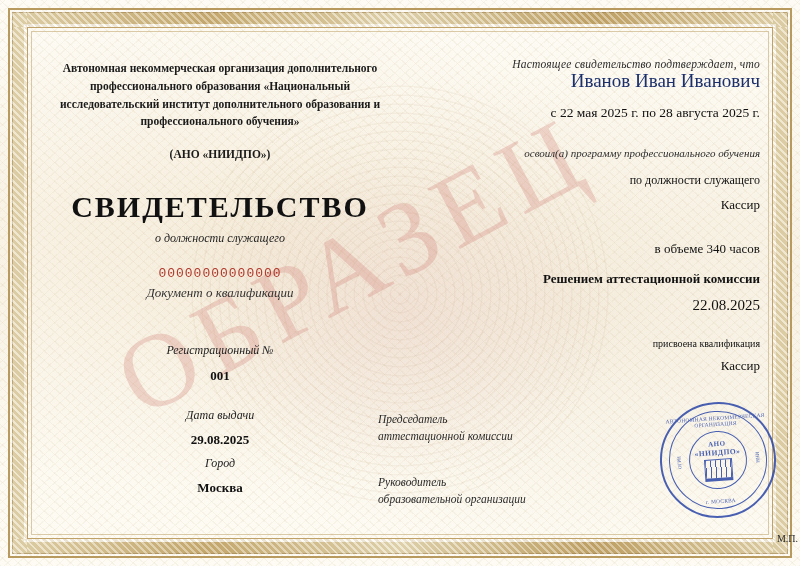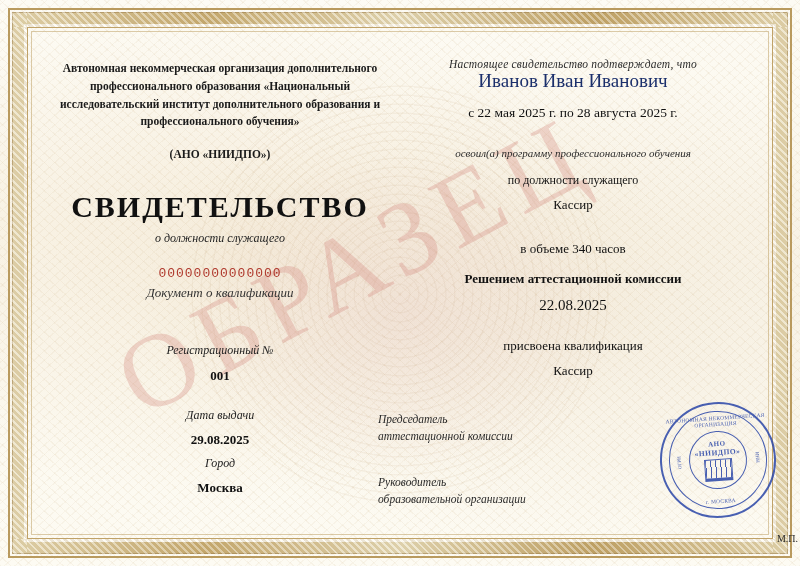--- a/index.html
+++ b/index.html
@@ -95,21 +95,21 @@
     pointer-events:none;
     user-select:none;
   }
   .content{
     position:absolute;left:40px;top:40px;right:40px;bottom:40px;
   }
   .left-col{
     position:absolute;left:0;top:20px;width:360px;text-align:center;
   }
   .right-col{
-    position:absolute;right:12px;top:18px;width:350px;text-align:center;
+    position:absolute;right:0;top:18px;width:350px;text-align:right;
   }
   .org{
     font-family:"Liberation Serif", serif;
     font-weight:bold;font-size:11.5px;line-height:1.55;color:#1a1a1a;
     padding:0 14px;
   }
   .org-abbr{
     margin-top:17px;font-weight:bold;font-size:11.5px;color:#1a1a1a;
   }
   .main-title{
@@ -165,21 +165,21 @@
   .r-hours{
     margin-top:28px;font-size:13px;color:#111;
   }
   .r-decision{
     margin-top:14px;font-size:13px;font-weight:bold;color:#111;
   }
   .r-decision-date{
     margin-top:10px;font-size:15px;color:#111;
   }
   .r-qual-label{
-    margin-top:24px;font-size:13px;color:#111;
+    margin-top:24px;font-size:10px;color:#111;
   }
   .r-qual{
     margin-top:9px;font-size:13px;color:#111;
   }
   .signatures{
     position:absolute;left:378px;bottom:58px;width:215px;
     font-style:italic;color:#2a2a2a;
   }
   .sig-block{font-size:11.5px;line-height:1.5;}
   .sig-block + .sig-block{margin-top:28px;}

